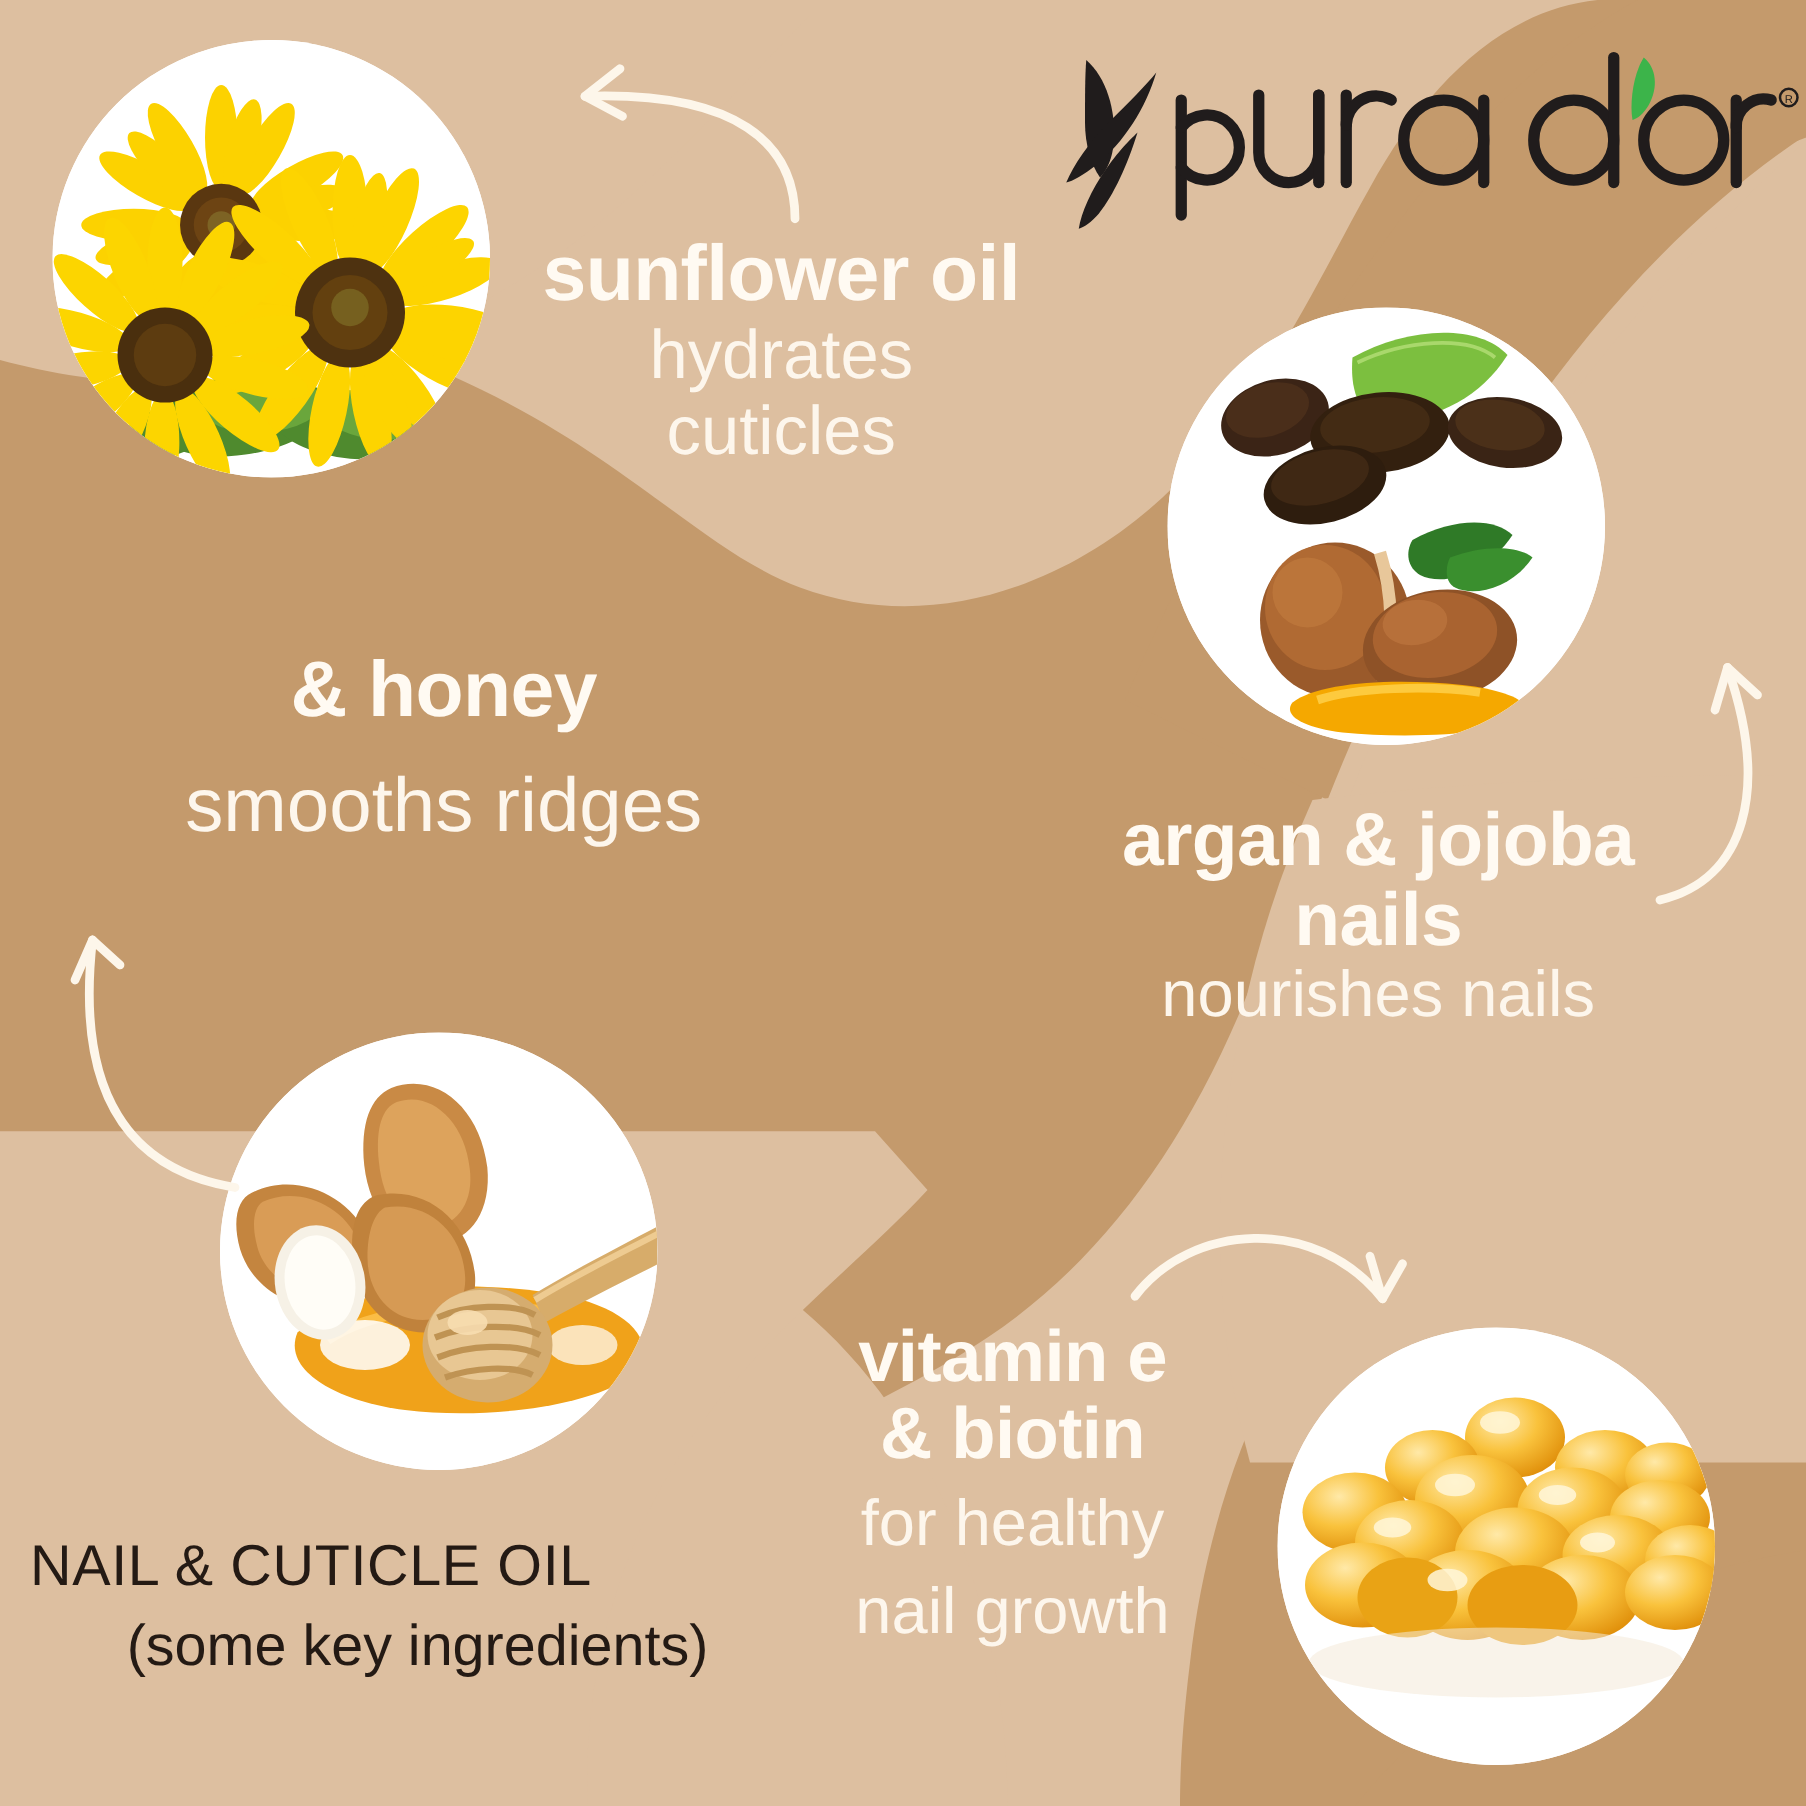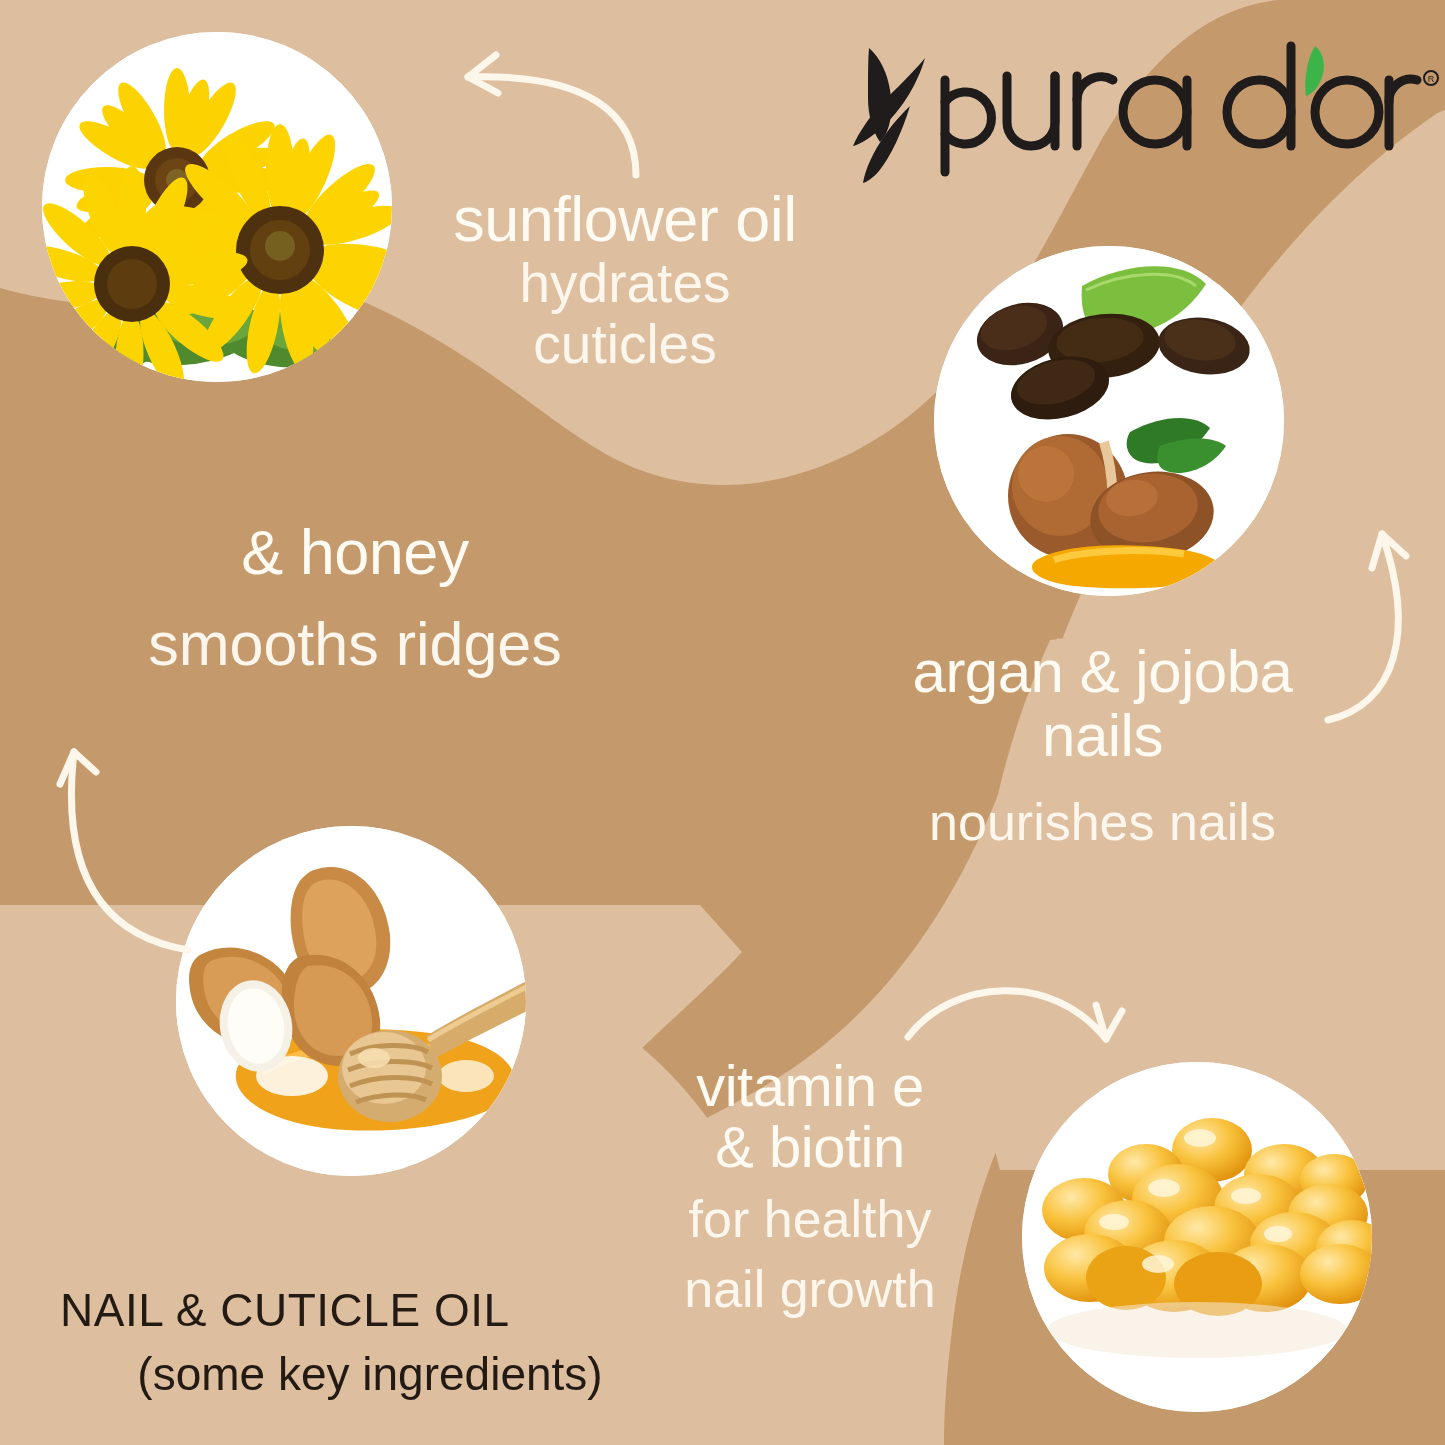--- a/index.html
+++ b/index.html
@@ -12,47 +12,47 @@
   #bg{position:absolute;inset:0;width:1445px;height:1445px;}
 
   .photo{position:absolute;border-radius:50%;overflow:hidden;background:#ffffff;}
   .photo svg{display:block;width:100%;height:100%;}
 
   .arrow{position:absolute;}
   .arrow svg{display:block;overflow:visible;}
 
   .tblock{position:absolute;color:#fffaf2;}
   .head{
-    font-weight:normal;line-height:1.06;letter-spacing:-0.5px;
+    font-weight:bold;line-height:1.06;letter-spacing:-0.5px;
     color:#fffaf2;text-rendering:optimizeLegibility;
   }
   .sub{font-weight:400;line-height:1.12;color:#fdf6ec;}
 
   
   #b-sun{left:330px;top:186px;width:590px;text-align:center;}
   #b-sun .head{font-size:63px;}
   #b-sun .sub{font-size:55px;}
 
   
   #b-alm{left:55px;top:519px;width:600px;text-align:center;}
   #b-alm .head{font-size:63px;}
   #b-alm .sub{font-size:61px;margin-top:24px;}
 
   
   #b-arg{left:825px;top:640px;width:555px;text-align:center;}
   #b-arg .head{font-size:60px;}
-  #b-arg .sub{font-size:52px;margin-top:26px;}
+  #b-arg .sub{font-size:52px;}
 
   
   #b-vit{left:600px;top:1055px;width:420px;text-align:center;}
   #b-vit .head{font-size:58px;}
   #b-vit .sub{font-size:52px;margin-top:12px;}
 
   
-  #caption{position:absolute;left:24px;top:1283px;width:620px;color:#241a14;margin-left:36px;}
+  #caption{position:absolute;left:24px;top:1225px;width:620px;color:#241a14;}
   #caption .cap1{font-size:46px;letter-spacing:0.5px;line-height:1.18;font-weight:400;}
   #caption .cap2{font-size:46px;letter-spacing:0px;line-height:1.18;font-weight:400;margin-top:10px;text-align:center;}
 
   
   #logo{position:absolute;left:855px;top:40px;width:545px;height:135px;}
   #logo svg{display:block;width:100%;height:100%;overflow:visible;}
 </style>
 </head>
 <body>
 

